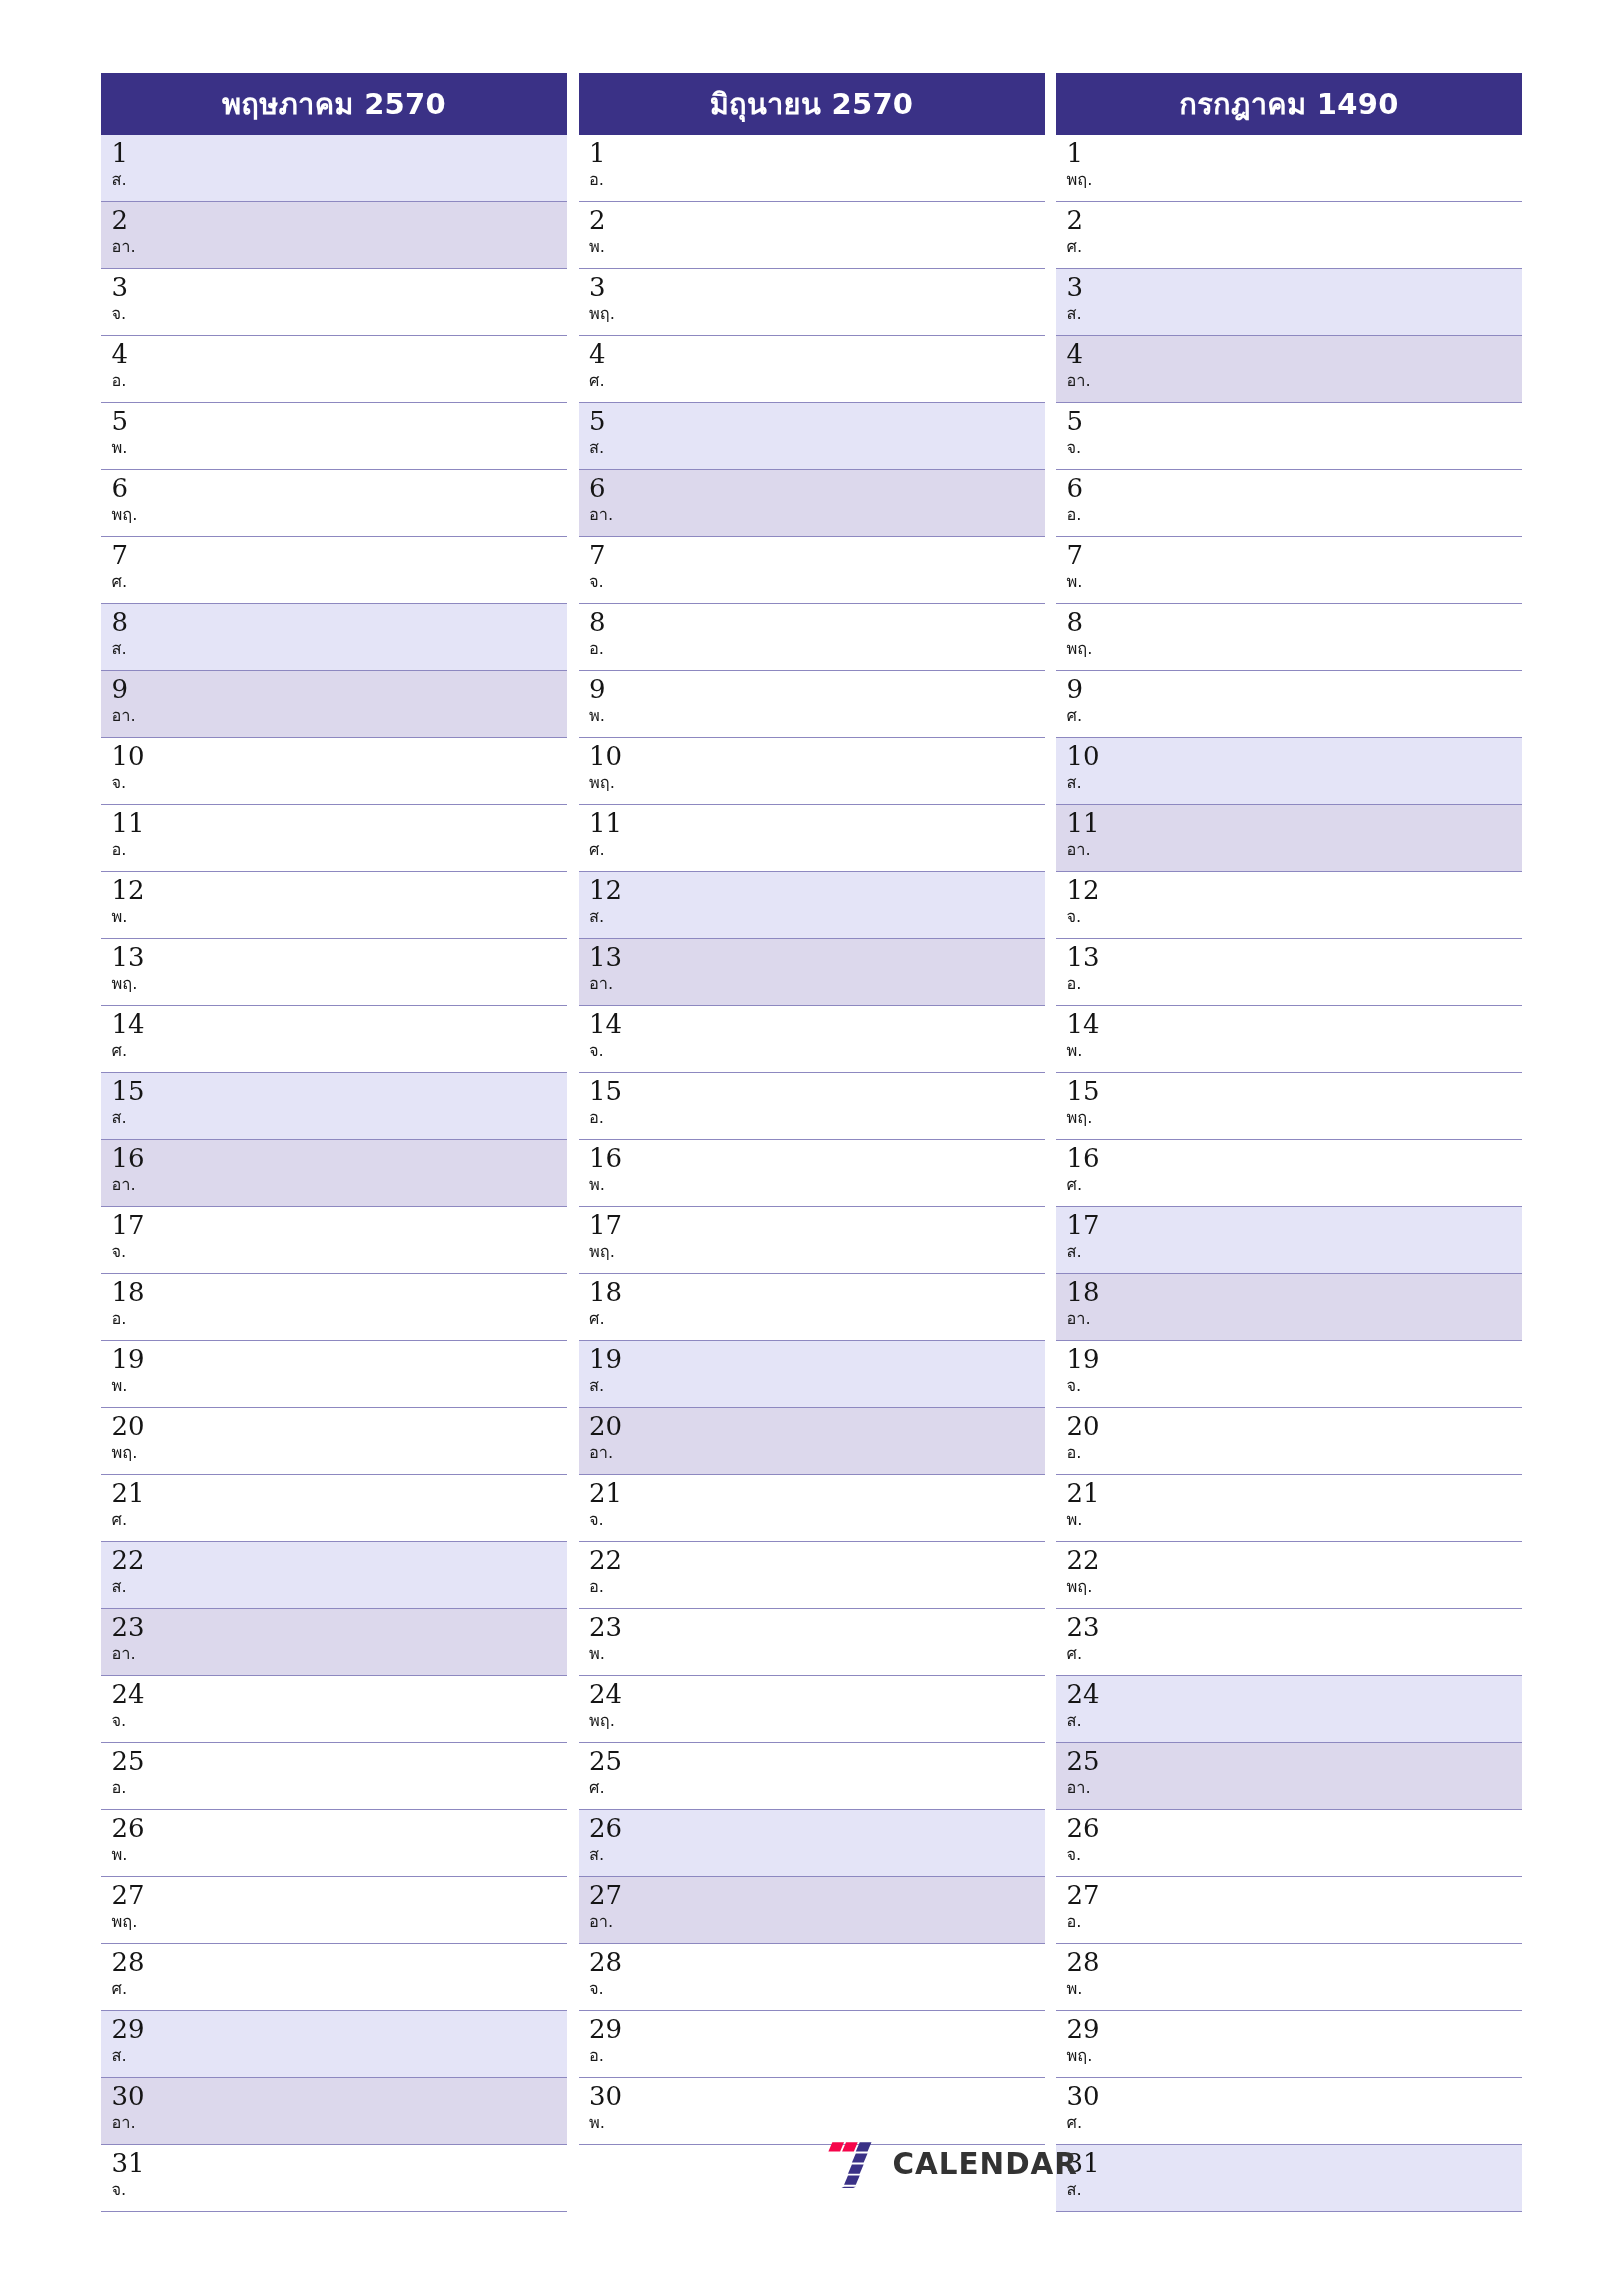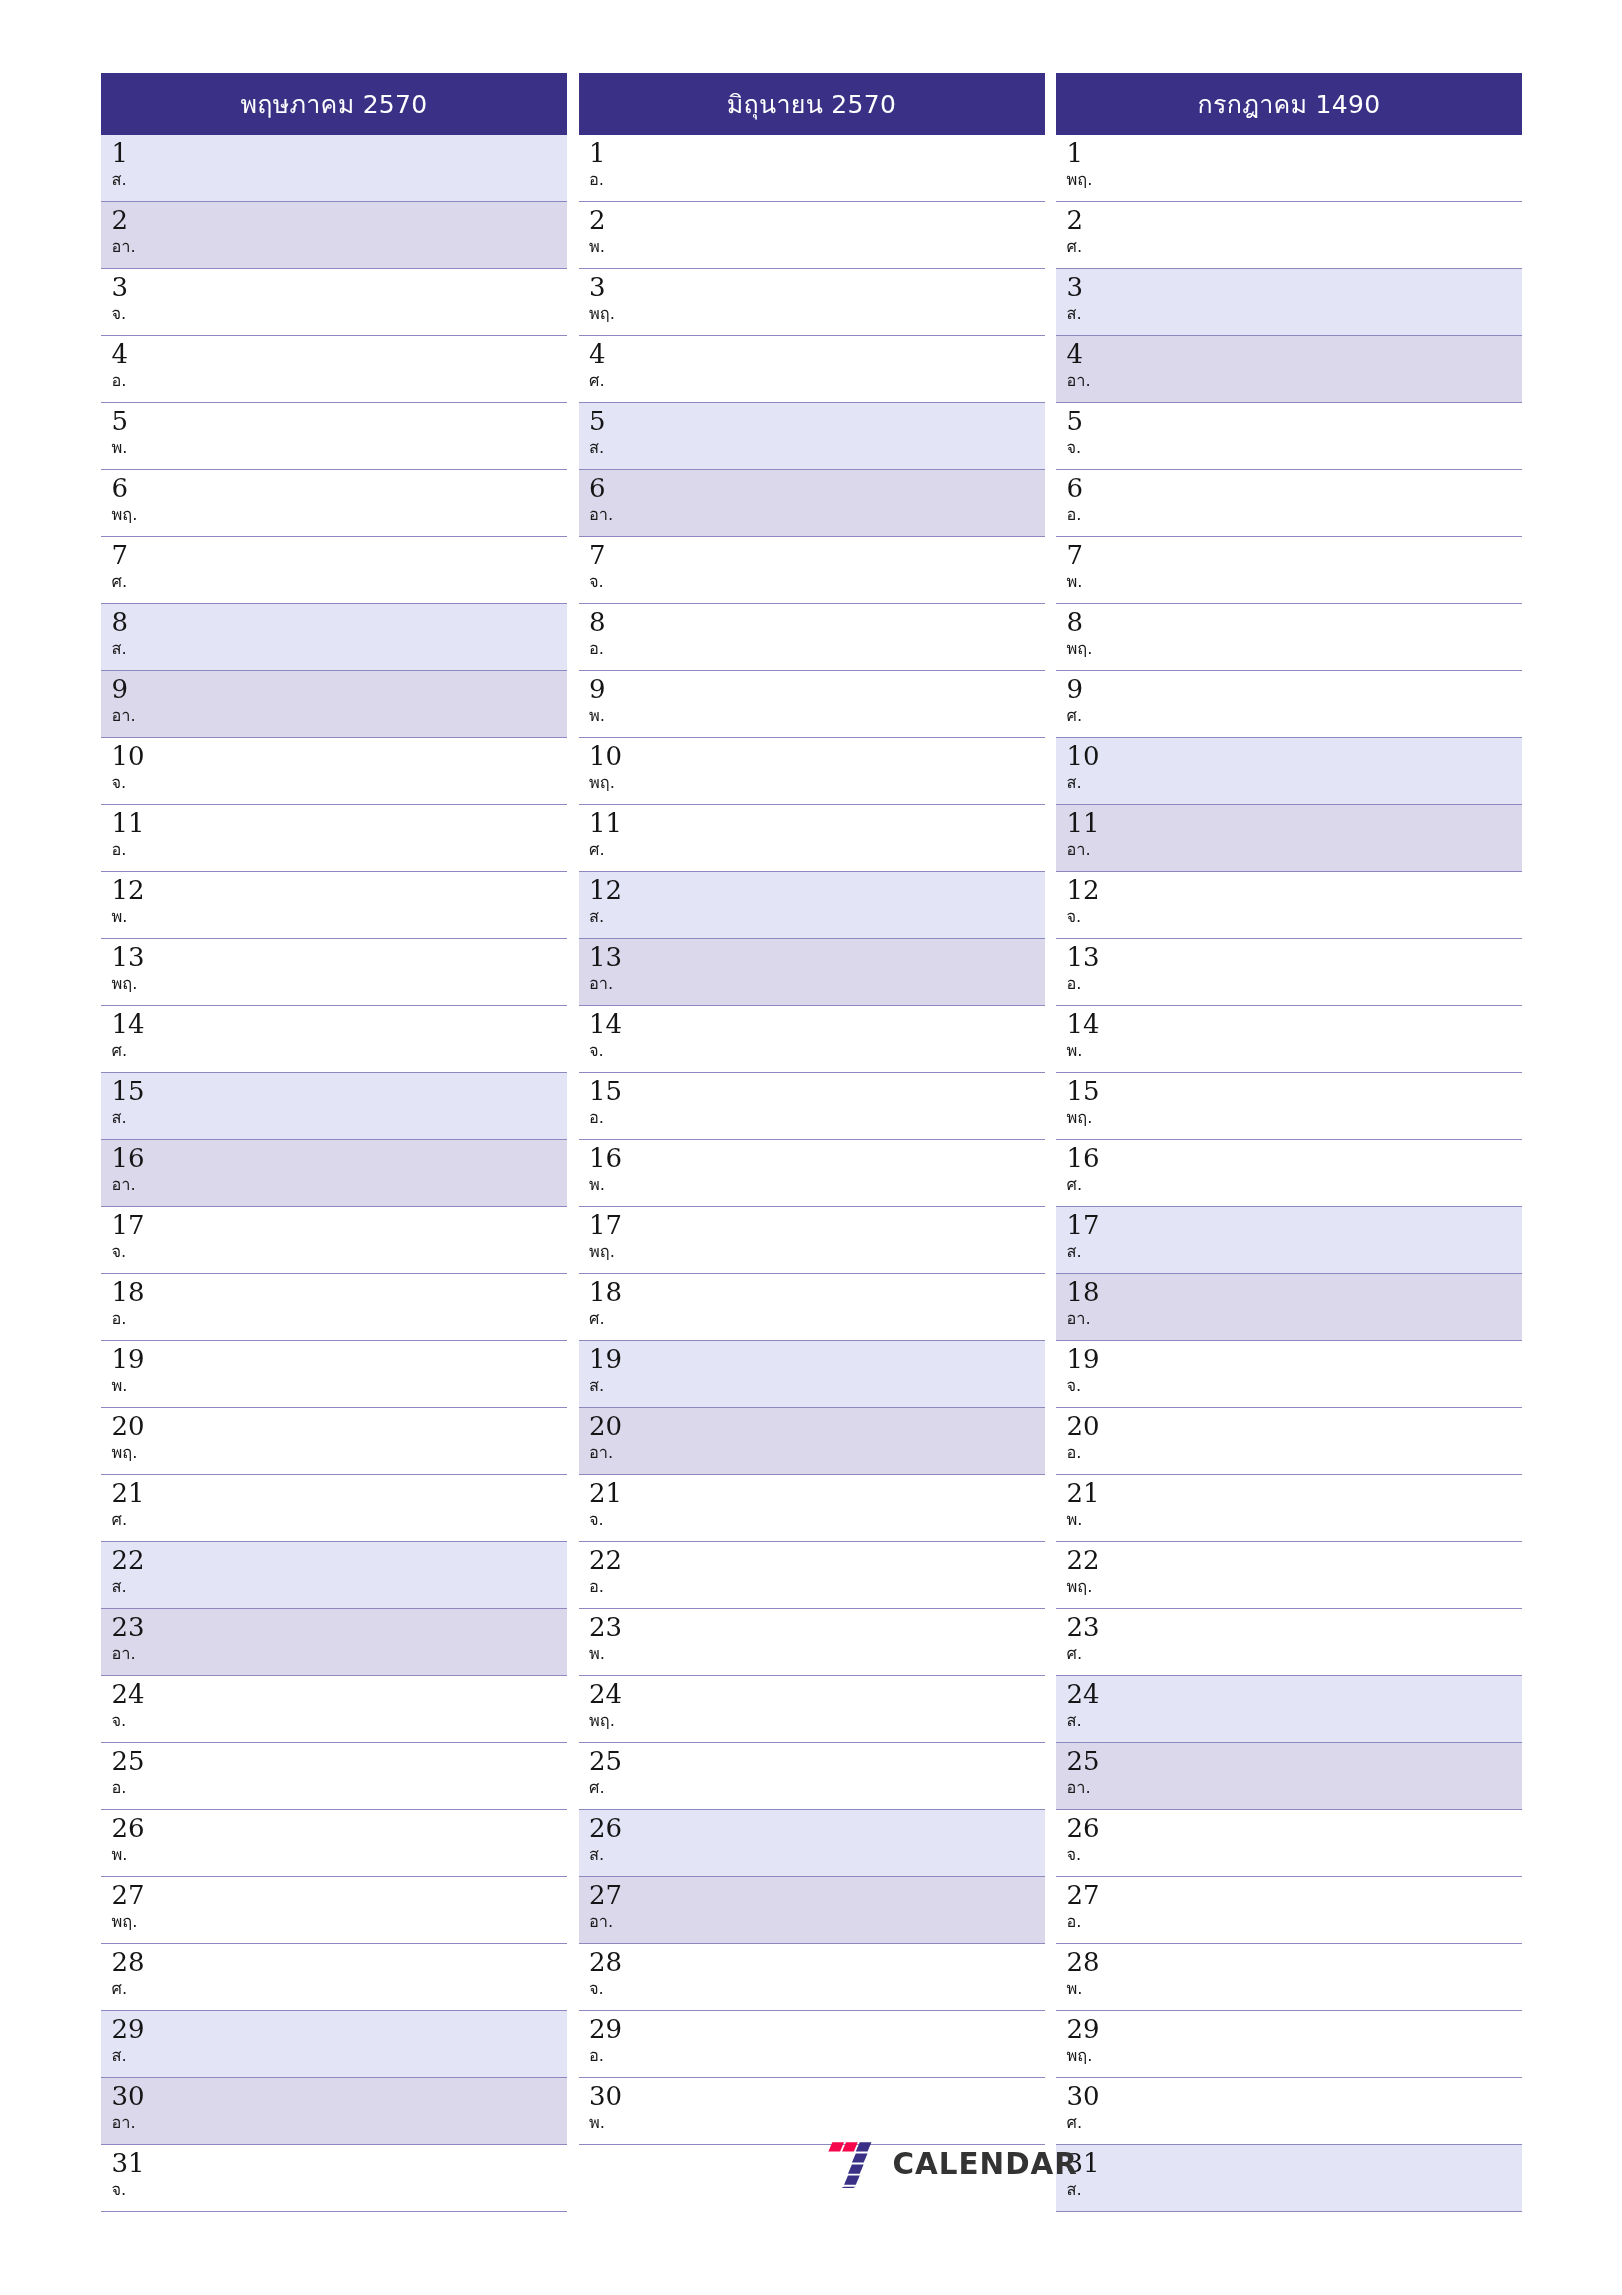--- a/index.html
+++ b/index.html
@@ -34,22 +34,22 @@
     position: relative;
   }
 
   .month-header {
     height: 62px;
     background: #3a3186;
     color: #ffffff;
     display: flex;
     align-items: center;
     justify-content: center;
-    font-size: 25px;
-    font-weight: normal;
+    font-size: 29px;
+    font-weight: bold;
     letter-spacing: 0.3px;
     line-height: 1;
     font-family: "DejaVu Sans", "Liberation Sans", sans-serif;
   }
 
   .day-rows {
     display: flex;
     flex-direction: column;
   }
 

